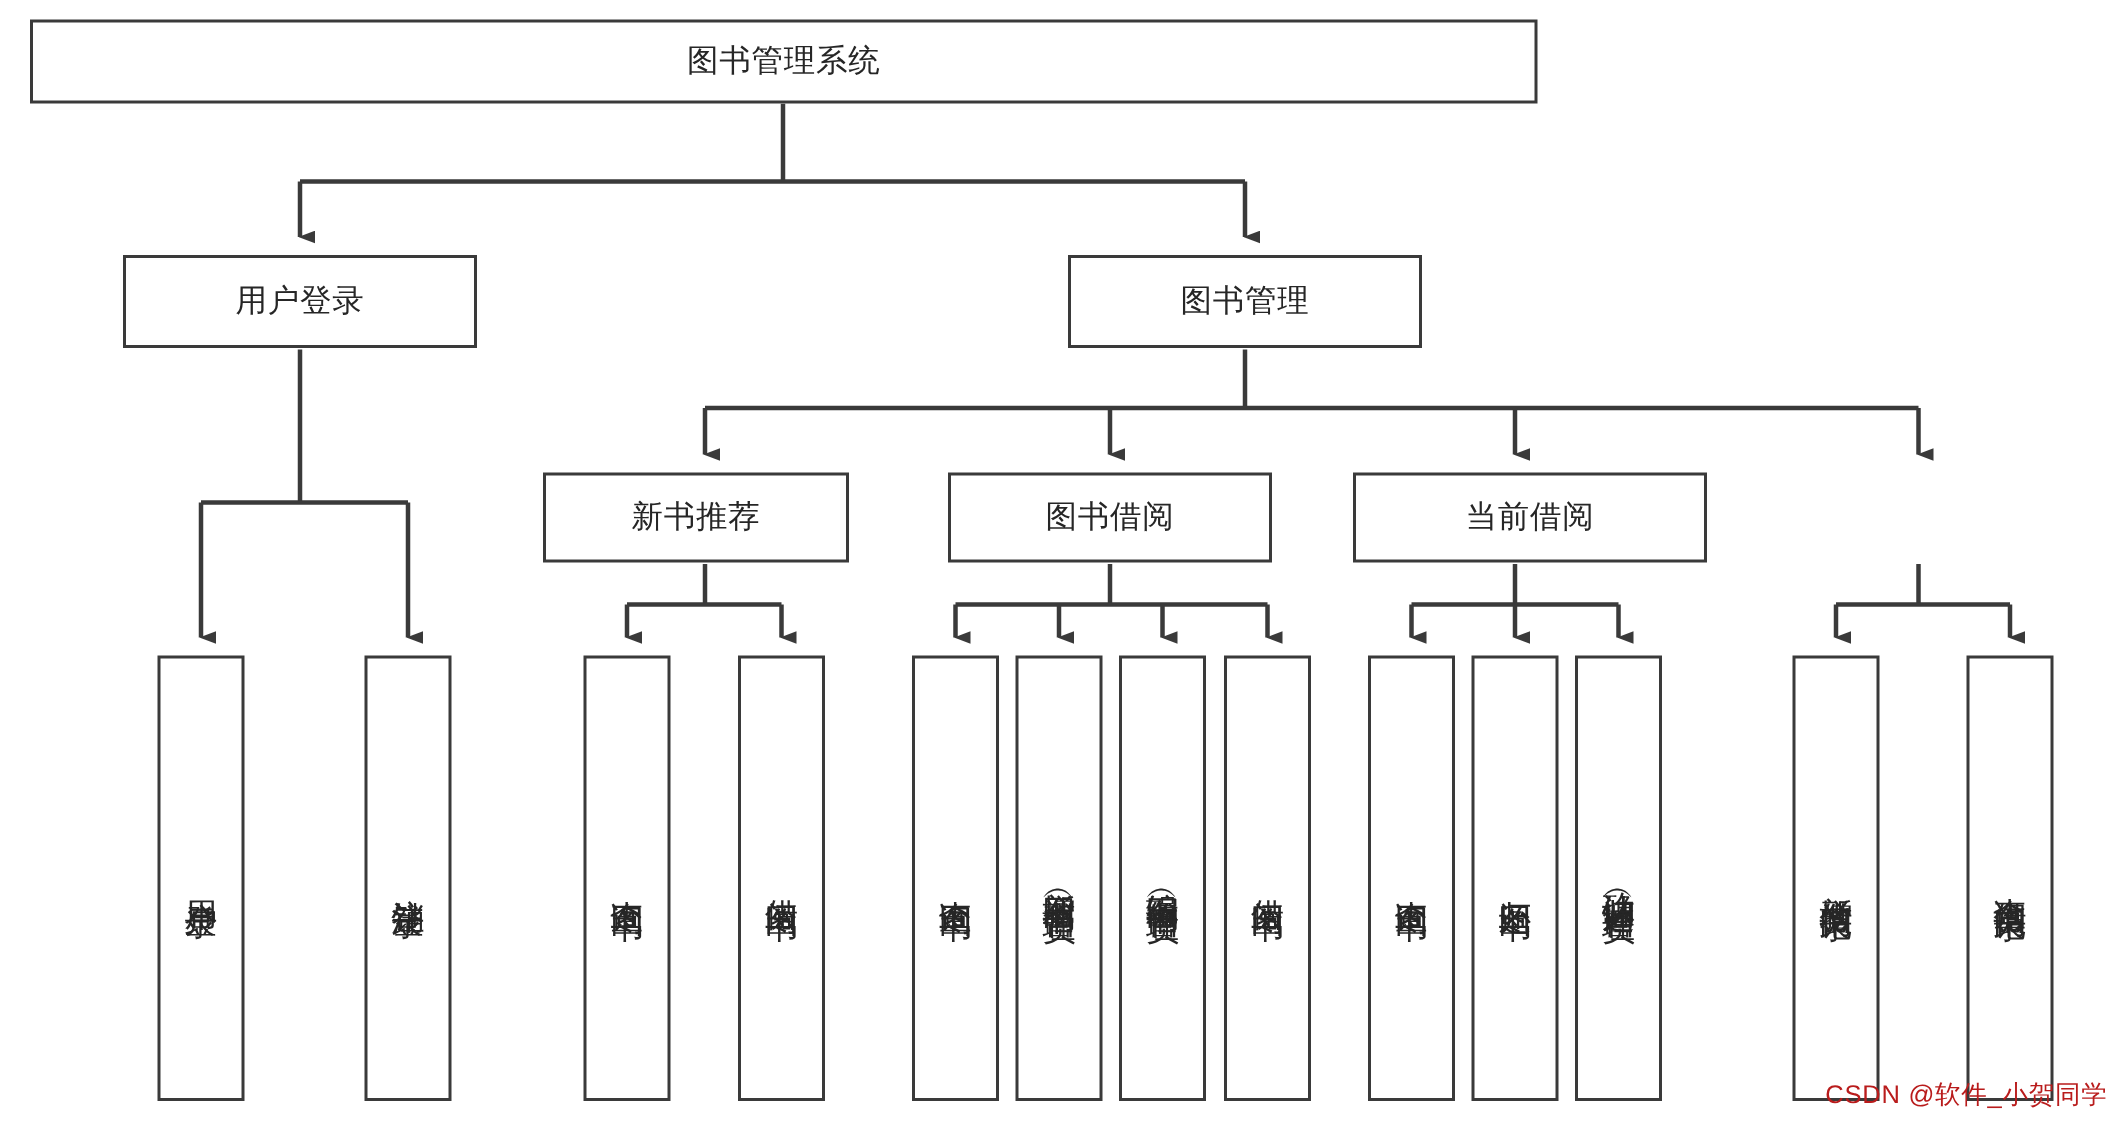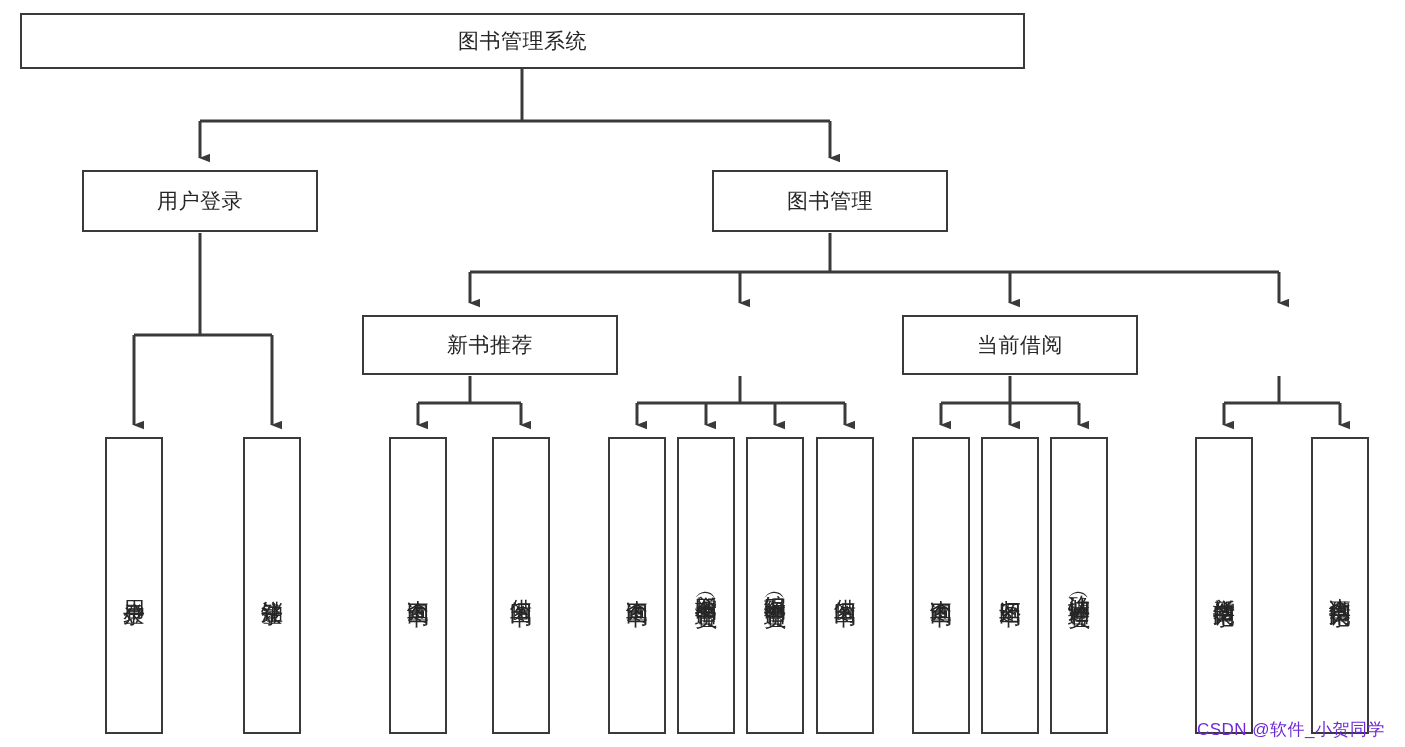--- a/index.html
+++ b/index.html
@@ -49,24 +49,24 @@
     writing-mode: vertical-rl;
     text-orientation: upright;
     font-size: 22px;
     line-height: 1.18;
     letter-spacing: 2px;
     white-space: normal;
     max-height: 100%;
   }
   .watermark {
     position: absolute;
-    right: 20px;
+    right: 0;
     bottom: 6px;
     font-size: 17px;
-    color: #6d28d9;
+    color: #b91c1c;
     letter-spacing: 0.5px;
     z-index: 5;
     user-select: none;
     white-space: nowrap;
   }
 </style>
 </head>
 <body>
 
 <div id="canvas">
@@ -125,22 +125,25 @@
     <span class="label">图书管理系统</span>
   </div>
 
   <div class="node" style="left:82px; top:170px; width:236px; height:62px;">
     <span class="label">用户登录</span>
   </div>
   <div class="node" style="left:712px; top:170px; width:236px; height:62px;">
     <span class="label">图书管理</span>
   </div>
 
-  <div class="node" style="left:362px; top:315px; width:256px; height:60px;">
+  <div class="node" style="left:362px; top:315px; width:204px; height:60px;">
     <span class="label">新书推荐</span>
+  </div>
+  <div class="node" style="left:632px; top:315px; width:216px; height:60px;">
+    <span class="label">图书借阅</span>
   </div>
   <div class="node" style="left:902px; top:315px; width:236px; height:60px;">
     <span class="label">当前借阅</span>
   </div>
 
   <div class="node vertical" style="left:105px; top:437px; width:58px; height:297px;">
     <span class="label">用户登录</span>
   </div>
   <div class="node vertical" style="left:243px; top:437px; width:58px; height:297px;">
     <span class="label">注销登录</span>

